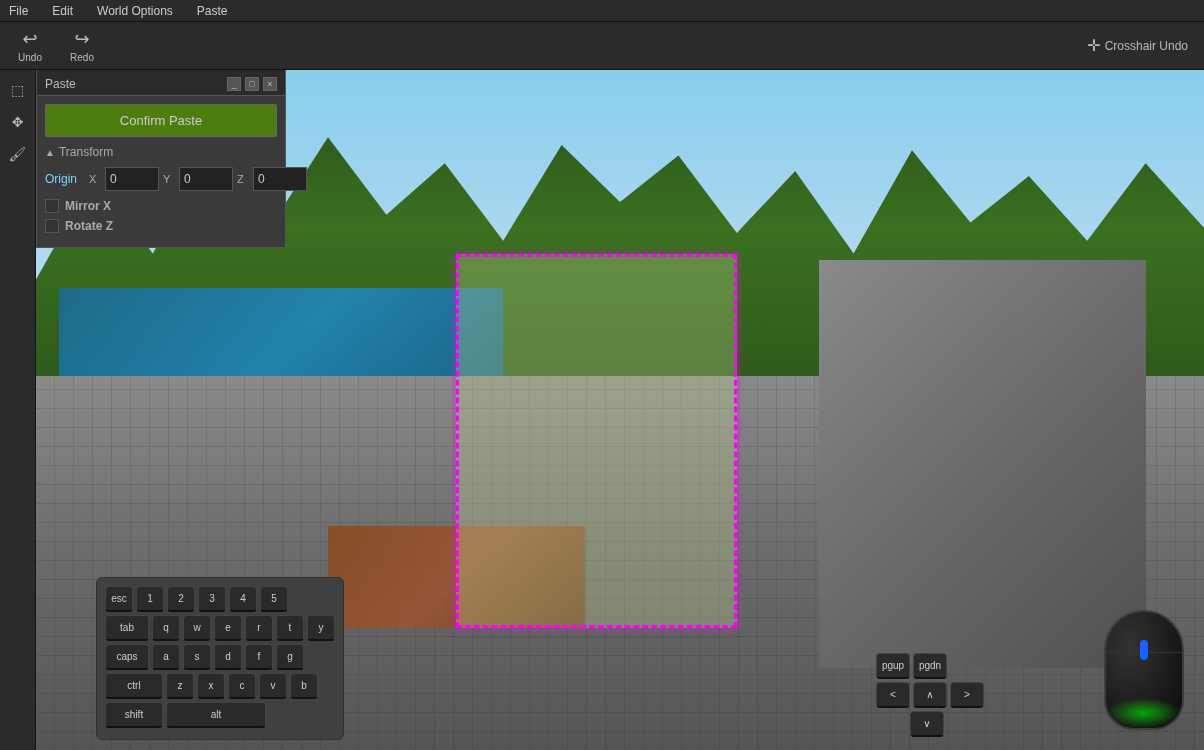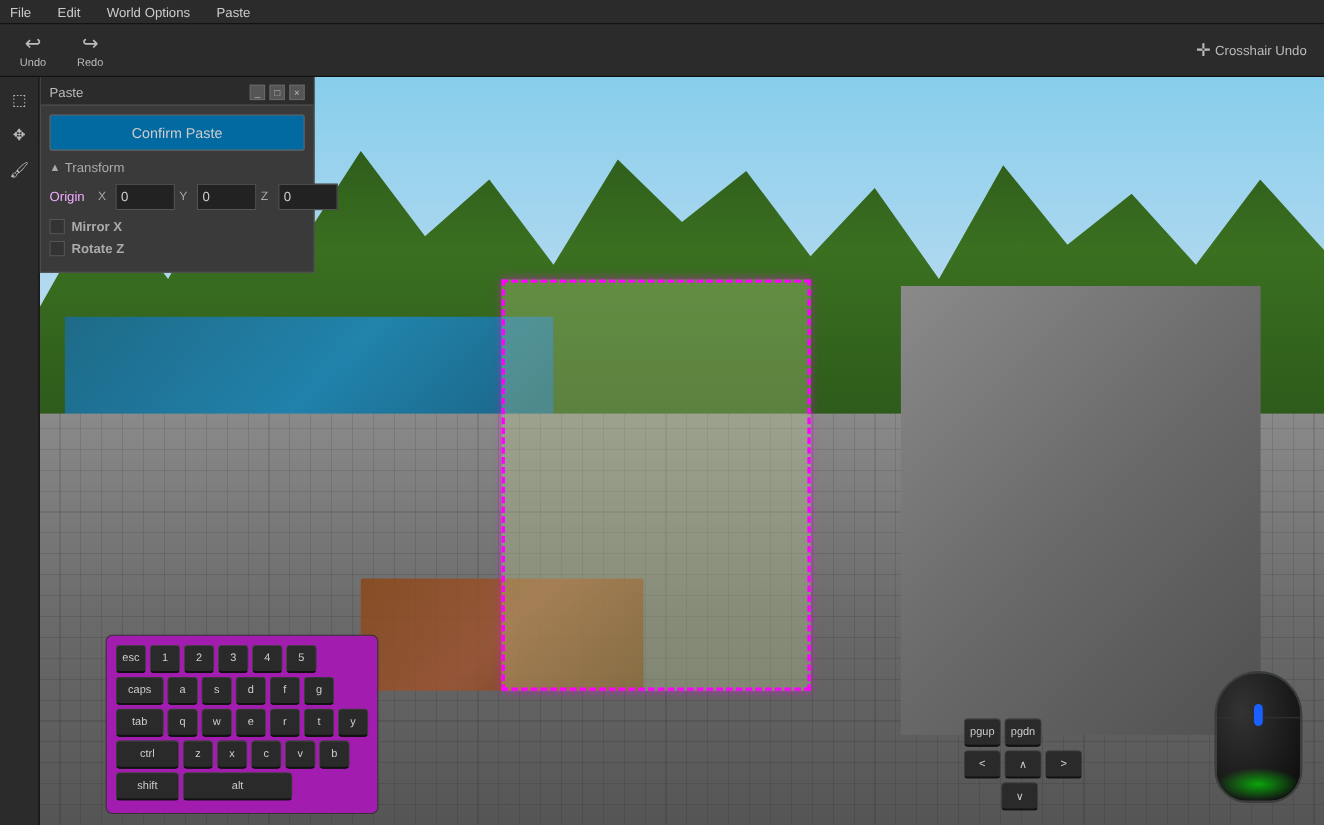--- a/index.html
+++ b/index.html
@@ -241,21 +241,21 @@
       font-size: 9px;
       color: #bbb;
       cursor: pointer;
     }
     .panel-body {
       padding: 8px;
     }
     .confirm-paste-btn {
       width: 100%;
       padding: 8px;
-      background: #0369a1;
+      background: #4d7c0f;
       border: 1px solid #666;
       color: #ccc;
       font-size: 13px;
       cursor: pointer;
       text-align: center;
       border-radius: 2px;
       margin-bottom: 8px;
     }
 
     .section-header {
@@ -268,21 +268,21 @@
     }
     .section-arrow { font-size: 10px; }
 
     .field-row {
       display: flex;
       align-items: center;
       margin-bottom: 8px;
       gap: 4px;
     }
     .field-label {
-      color: #f0abfc;
+      color: #7dd3fc;
       font-size: 12px;
       min-width: 40px;
     }
     .axis-label {
       color: #aaa;
       font-size: 11px;
       min-width: 12px;
     }
     .num-input {
       width: 54px;
@@ -328,21 +328,21 @@
     }
 
     
     #keyboard-overlay {
       position: absolute;
       bottom: 10px;
       left: 60px;
       z-index: 30;
     }
     .keyboard {
-      background: #a21caf;
+      background: #404040;
       border: 1px solid #333;
       border-radius: 6px;
       padding: 8px;
     }
     .key-row {
       display: flex;
       gap: 3px;
       margin-bottom: 3px;
     }
     .key {
@@ -529,39 +529,39 @@
         <div class="key-row">
           <div class="key">esc</div>
           <div class="key">1</div>
           <div class="key">2</div>
           <div class="key">3</div>
           <div class="key">4</div>
           <div class="key">5</div>
         </div>
 
         <div class="key-row">
-          <div class="key wide">caps</div>
-          <div class="key">a</div>
-          <div class="key">s</div>
-          <div class="key">d</div>
-          <div class="key">f</div>
-          <div class="key">g</div>
-        </div>
-
-        <div class="key-row">
           <div class="key wide">tab</div>
           <div class="key">q</div>
           <div class="key">w</div>
           <div class="key">e</div>
           <div class="key">r</div>
           <div class="key">t</div>
           <div class="key">y</div>
         </div>
 
         <div class="key-row">
+          <div class="key wide">caps</div>
+          <div class="key">a</div>
+          <div class="key">s</div>
+          <div class="key">d</div>
+          <div class="key">f</div>
+          <div class="key">g</div>
+        </div>
+
+        <div class="key-row">
           <div class="key wider">ctrl</div>
           <div class="key">z</div>
           <div class="key">x</div>
           <div class="key">c</div>
           <div class="key">v</div>
           <div class="key">b</div>
         </div>
 
         <div class="key-row">
           <div class="key wider">shift</div>

